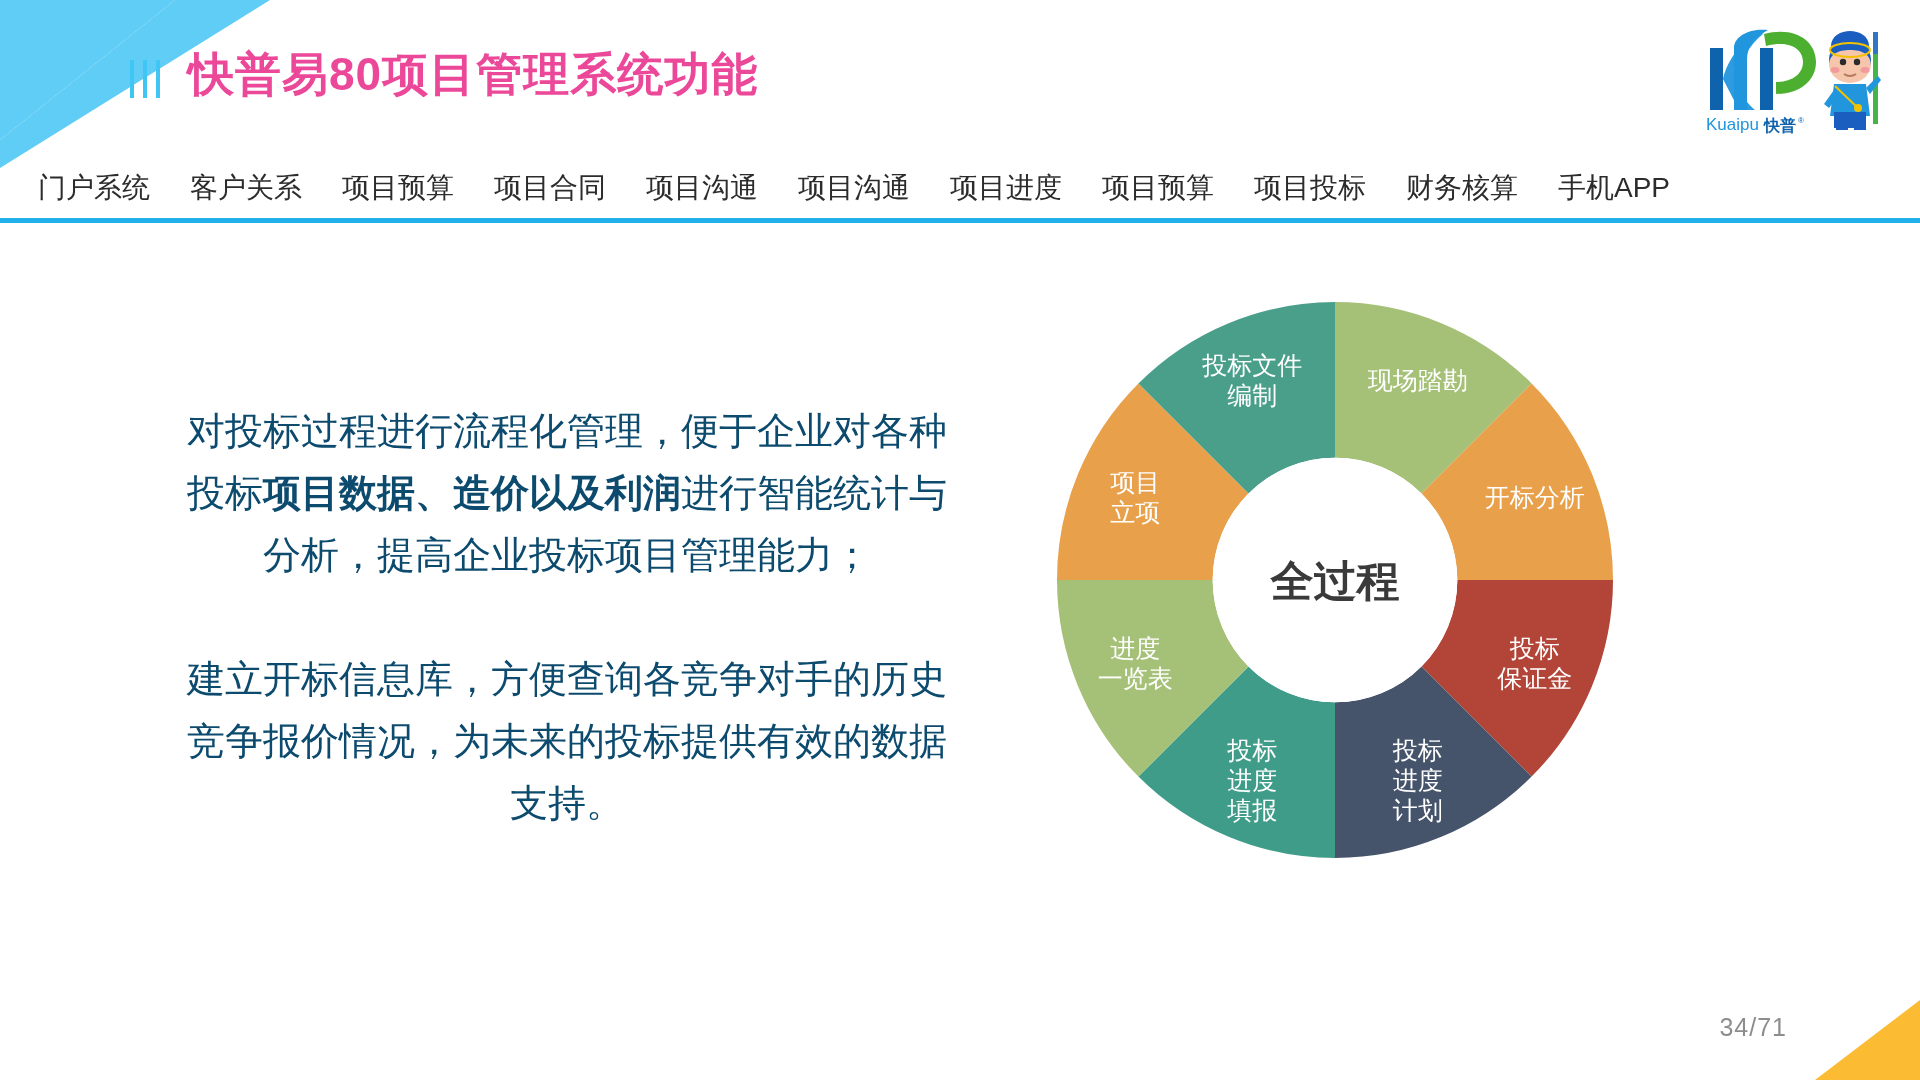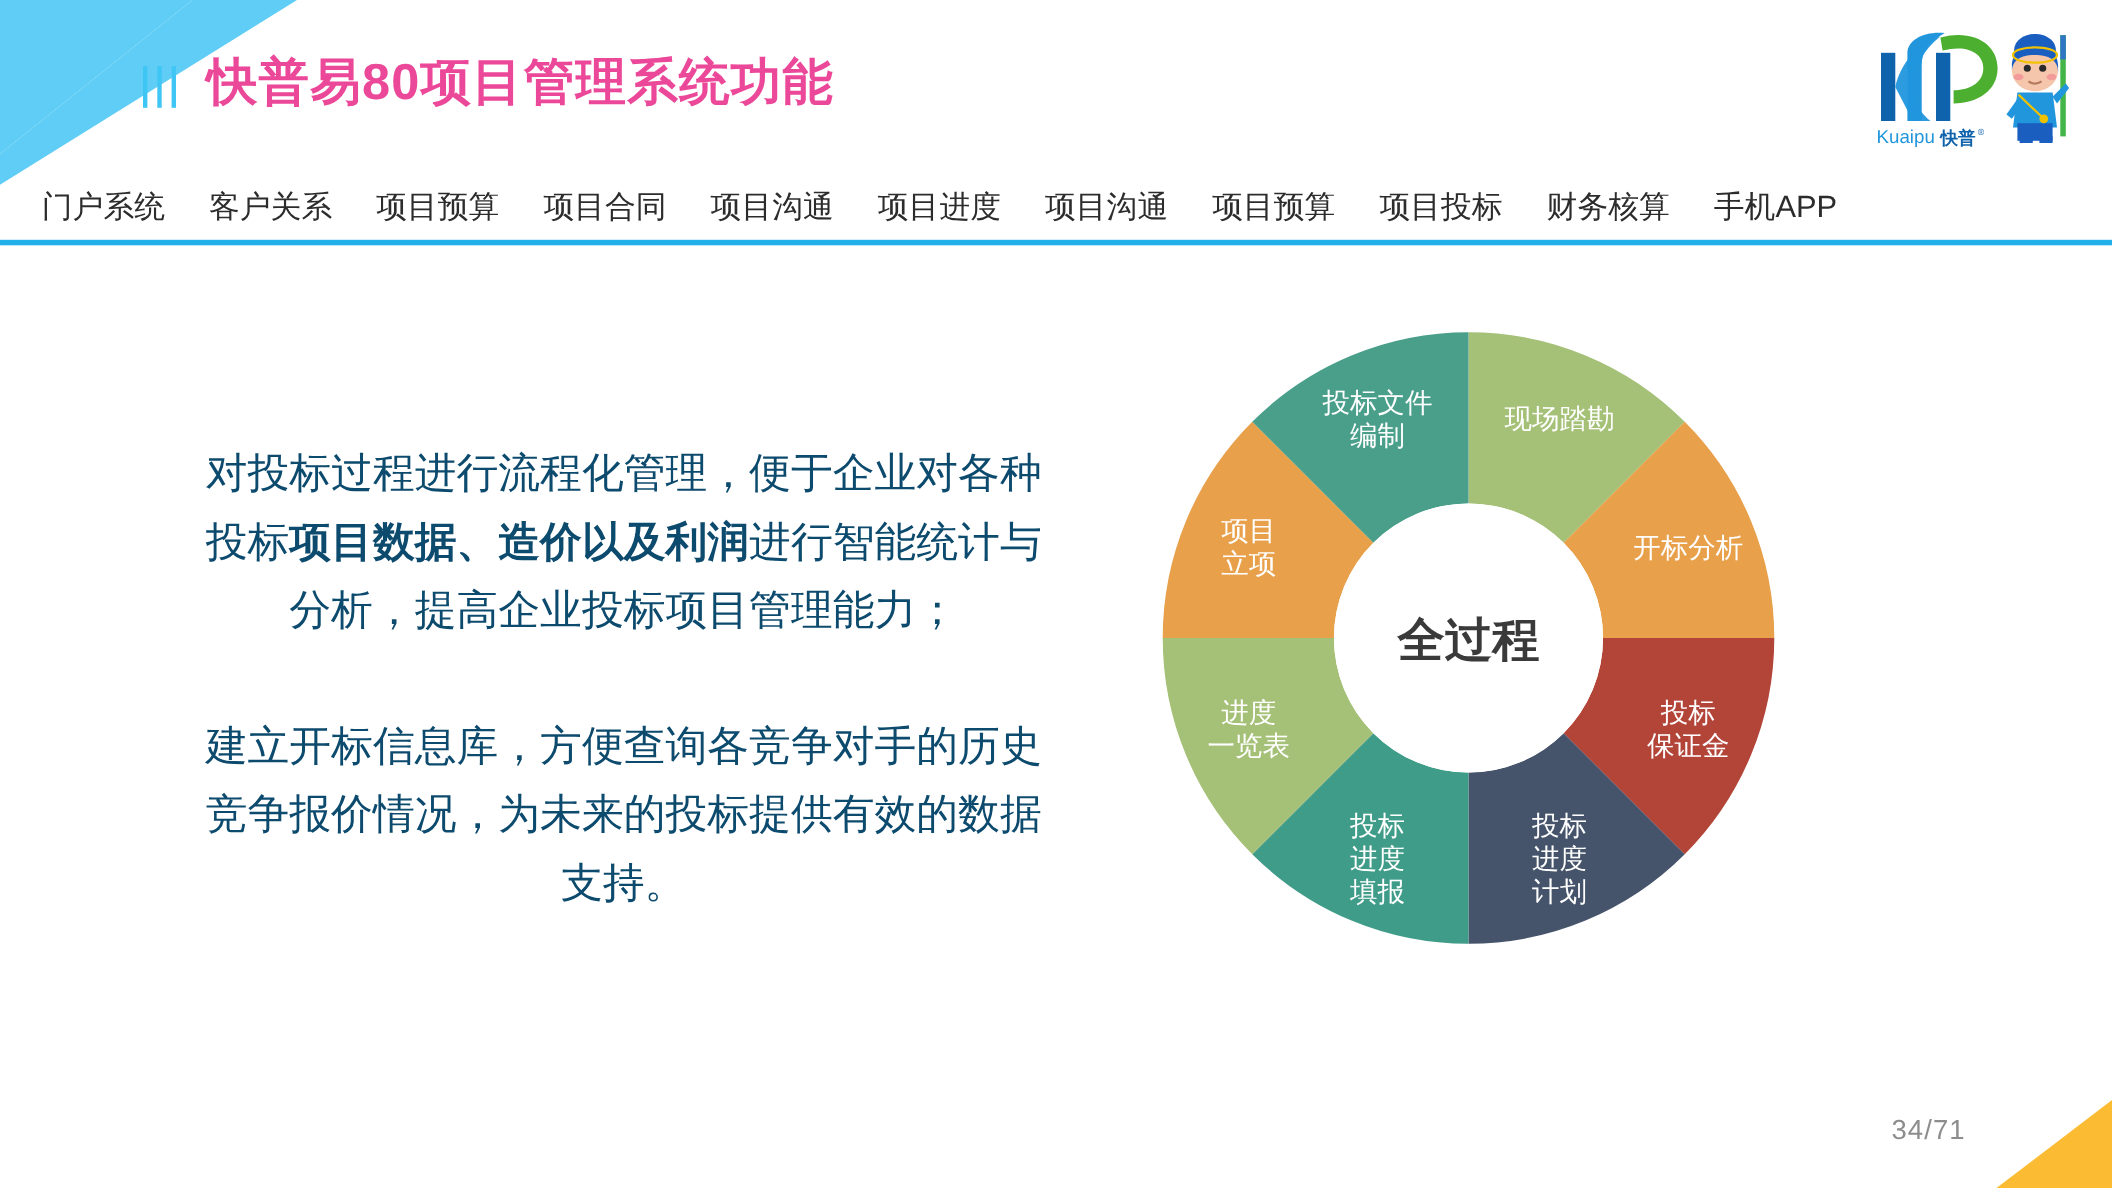--- a/index.html
+++ b/index.html
@@ -137,22 +137,22 @@
   </div>
 </div>
 
 <nav id="nav">
   <div id="nav-list">
       <div class="nav-item">门户系统</div>
       <div class="nav-item">客户关系</div>
       <div class="nav-item">项目预算</div>
       <div class="nav-item">项目合同</div>
       <div class="nav-item">项目沟通</div>
+      <div class="nav-item">项目沟通</div>
       <div class="nav-item">项目进度</div>
-      <div class="nav-item">项目沟通</div>
       <div class="nav-item">项目预算</div>
       <div class="nav-item">项目投标</div>
       <div class="nav-item">财务核算</div>
       <div class="nav-item">手机APP</div>
     </div>
 </nav>
 <div id="nav-rule"></div>
 
 <div id="copy">
   <p class="para">

